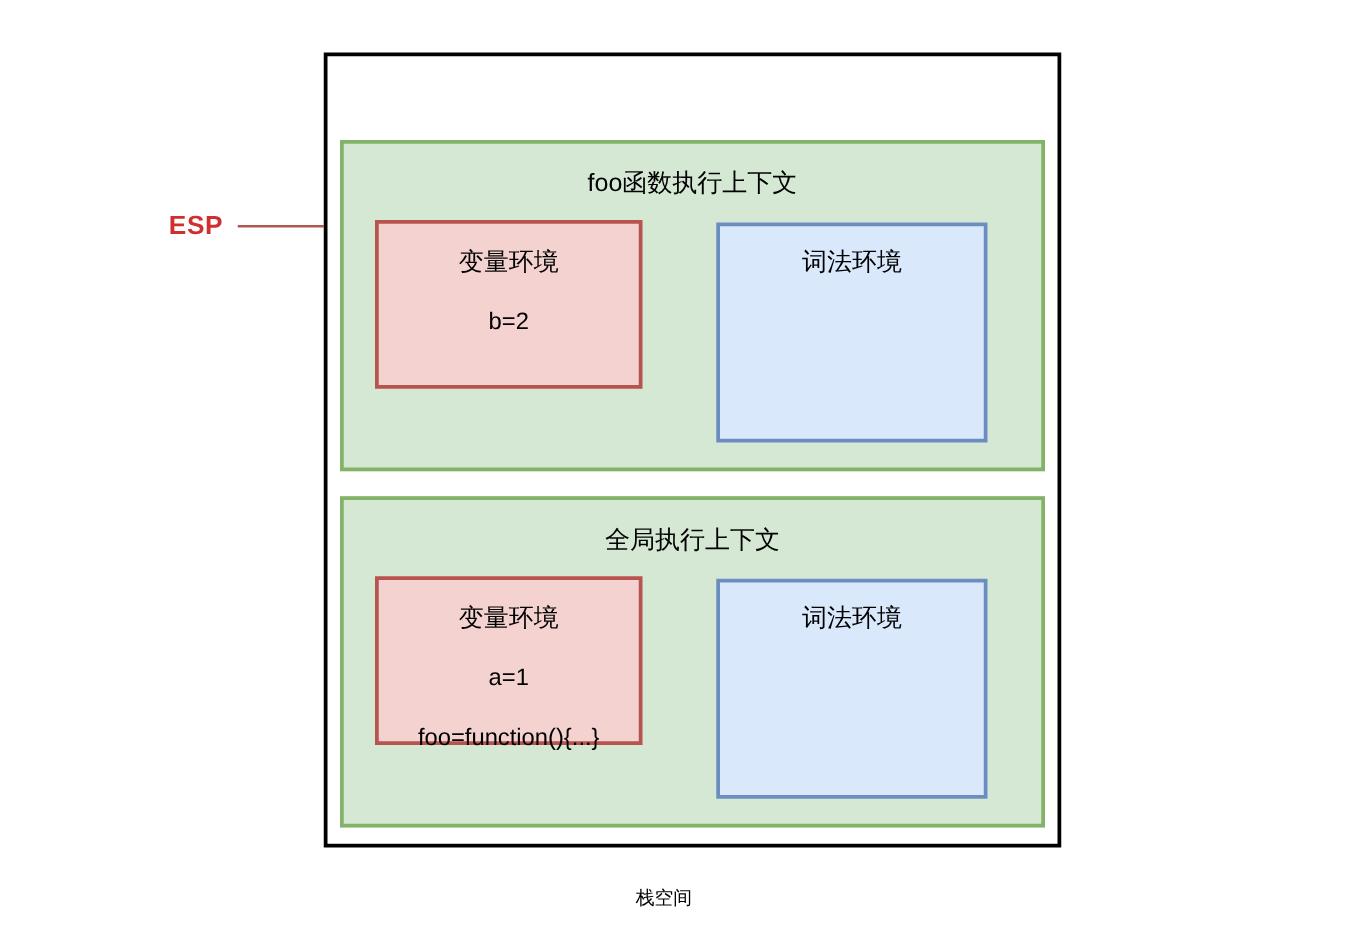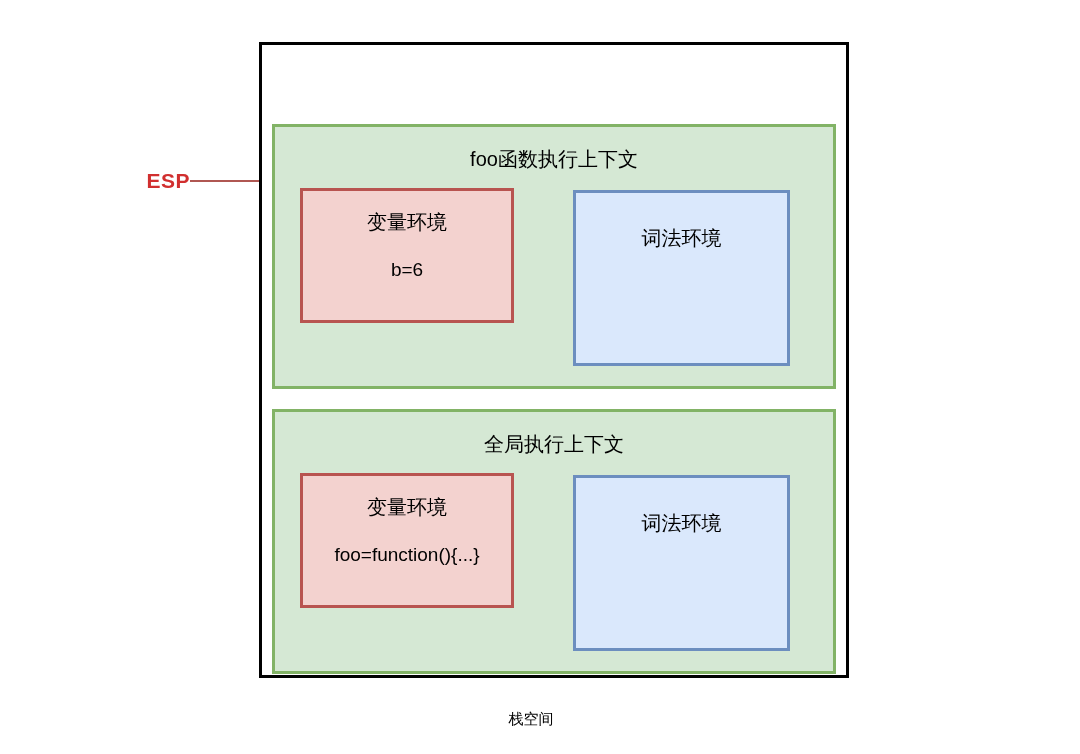--- a/index.html
+++ b/index.html
@@ -21,21 +21,21 @@
   .esp {
     position: absolute;
     left: 135px;
     top: 168px;
     width: 55px;
     line-height: 26px;
     font-size: 21px;
     font-weight: 600;
     letter-spacing: 0.5px;
     color: var(--esp-text, #d12f2f);
-    text-align: right;
+    text-align: left;
   }
   .esp-arrow {
     position: absolute;
     left: 190px;
     top: 171px;
   }
   .esp-arrow line { stroke: var(--esp-arrow, #b05752); stroke-width: 2; }
   .esp-arrow polygon { fill: var(--esp-arrow, #b05752); }
 
   
@@ -52,21 +52,20 @@
 
   
   .context {
     position: absolute;
     left: 10px;
     width: 564px;
     height: 265px;
     box-sizing: border-box;
     border: 3px solid var(--context-border, #82b366);
     background: var(--context-fill, #d5e8d4);
-    margin-top: 12px;
   }
   .ctx0 { top: 67px; }
   .ctx1 { top: 352px; }
   .ctx-title {
     padding-top: 19px;
     line-height: 26px;
     font-size: 20px;
     text-align: center;
   }
 
@@ -86,21 +85,21 @@
   }
   .lex-env {
     left: 298px;
     top: 63px;
     width: 217px;
     height: 176px;
     border: 3px solid var(--lexical-border, #6c8ebf);
     background: var(--lexical-fill, #dae8fc);
   }
   .env-title {
-    padding-top: 32px;
+    padding-top: 16px;
     line-height: 26px;
     font-size: 20px;
   }
   .var-env .env-title { padding-top: 18px; }
   .entry {
     margin-top: 22px;
     line-height: 26px;
     font-size: 19px;
   }
 
@@ -126,31 +125,32 @@
     <line x1="0" y1="10" x2="70" y2="10"></line>
     <polygon points="70,3 83,10 70,17"></polygon>
   </svg>
 
   <div class="outer">
 
     <div class="context ctx0">
       <div class="ctx-title">foo函数执行上下文</div>
       <div class="env var-env">
         <div class="env-title">变量环境</div>
-        <div class="entry">b=6</div>
+        <div class="entry">b=2</div>
       </div>
       <div class="env lex-env">
         <div class="env-title">词法环境</div>
       </div>
     </div>
 
     <div class="context ctx1">
       <div class="ctx-title">全局执行上下文</div>
       <div class="env var-env">
         <div class="env-title">变量环境</div>
+        <div class="entry">a=1</div>
         <div class="entry">foo=function(){...}</div>
       </div>
       <div class="env lex-env">
         <div class="env-title">词法环境</div>
       </div>
     </div>
 
   </div>
 
   <div class="stack-label">栈空间</div>

